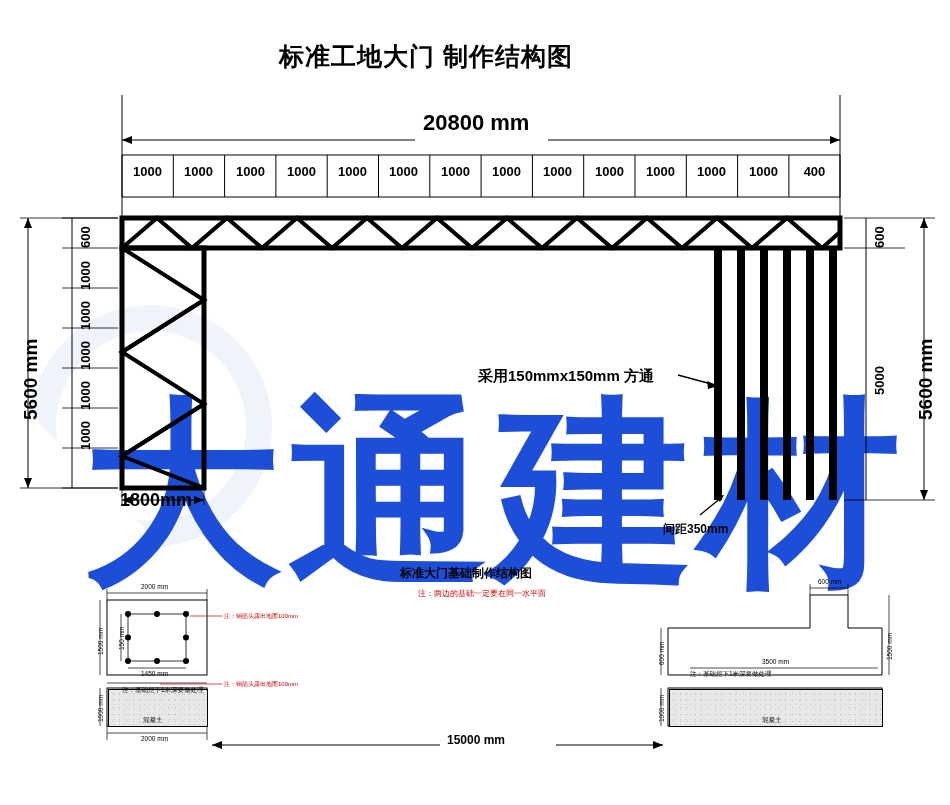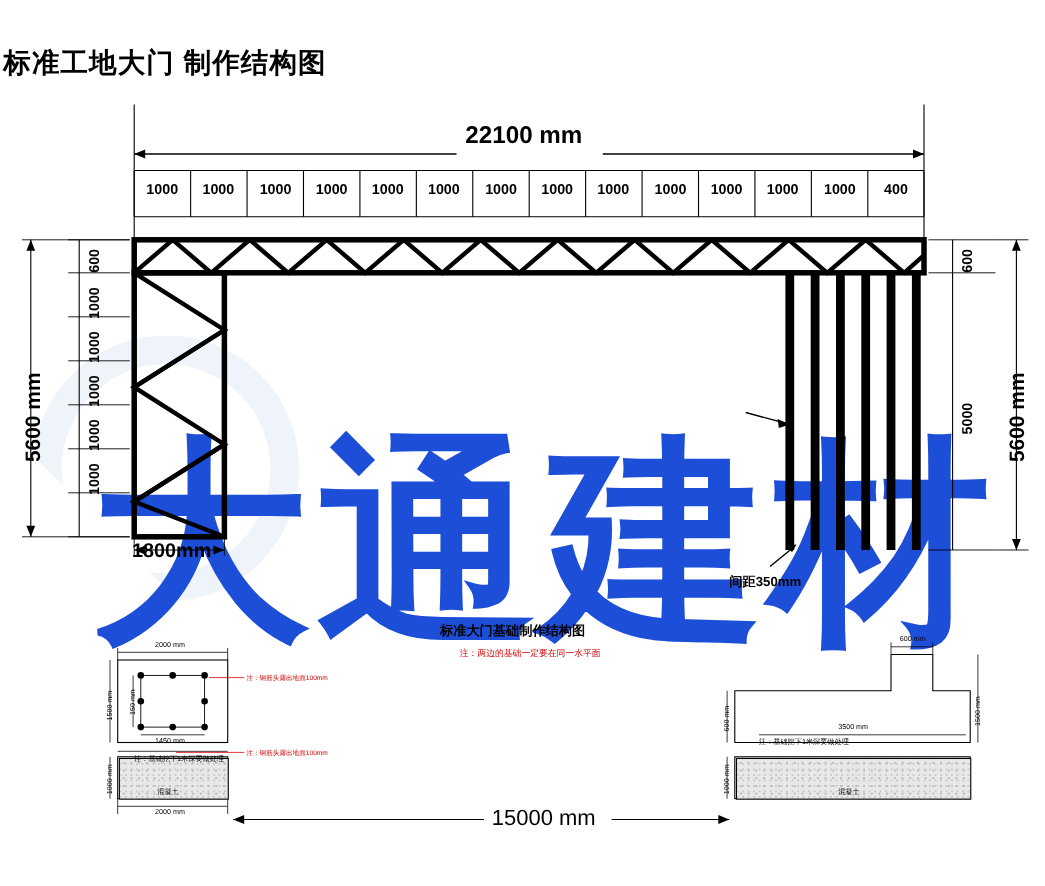--- a/index.html
+++ b/index.html
@@ -25,21 +25,21 @@
     font-size:27px;font-weight:bold;color:#e3edf5;white-space:nowrap;
   }
   .wm-ring{
     position:absolute;left:30px;top:155px;width:190px;height:190px;
     border:26px solid #eef4f9;border-radius:50%;
     clip-path:polygon(0 0,100% 0,100% 100%,55% 100%,0 45%);
   }
 
   
   .title{
-    position:absolute;top:40px;left:3px;width:826px;
+    position:absolute;top:40px;left:13px;width:826px;text-align:center;
     font-size:25px;font-weight:bold;letter-spacing:1px;
   }
 
   
   .dim-main{
     position:absolute;left:423px;top:110px;font-size:22px;font-weight:bold;
   }
   
   .cell-lbl{position:absolute;top:164px;font-size:13px;font-weight:bold;text-align:center;}
 
@@ -57,21 +57,21 @@
     transform:rotate(-90deg);transform-origin:left top;white-space:nowrap;
   }
 
   .note-mid{position:absolute;left:478px;top:367px;font-size:15px;font-weight:bold;white-space:nowrap;}
   .note-gap{position:absolute;left:663px;top:521px;font-size:12px;font-weight:bold;white-space:nowrap;}
   .dim-1800{position:absolute;left:120px;top:490px;font-size:18px;font-weight:bold;}
 
   .sub-title{position:absolute;left:400px;top:565px;font-size:12px;font-weight:bold;}
   .sub-note{position:absolute;left:418px;top:588px;font-size:8px;color:#d00000;white-space:nowrap;}
 
-  .bottom-dim{position:absolute;left:447px;top:733px;font-size:20px;font-weight:normal;}
+  .bottom-dim{position:absolute;left:447px;top:733px;font-size:12px;font-weight:bold;}
 
   .tiny{position:absolute;font-size:6.5px;white-space:nowrap;}
   .tiny-r{position:absolute;font-size:6px;color:#d00000;white-space:nowrap;}
   .tiny-v{position:absolute;font-size:6.5px;white-space:nowrap;
     transform:rotate(-90deg);transform-origin:left top;}
 
   .concrete{
     position:absolute;background:#e8e8e8;border:1px solid #000;
     background-image:
       radial-gradient(#b9b9b9 0.8px, transparent 0.9px),
@@ -173,21 +173,21 @@
       <line x1="866" y1="218" x2="866" y2="248" stroke-width="1"></line>
       <line x1="866" y1="248" x2="866" y2="500" stroke-width="1"></line>
       <line x1="924" y1="218" x2="924" y2="500" stroke-width="1"></line>
       <path d="M924 218 l-4 10 h8 z" fill="#000" stroke="none"></path>
       <path d="M924 500 l-4 -10 h8 z" fill="#000" stroke="none"></path>
       <line x1="905" y1="218" x2="935" y2="218" stroke-width="0.8"></line>
       <line x1="905" y1="500" x2="935" y2="500" stroke-width="0.8"></line>
     </g>
   </svg>
 
-  <div class="dim-main">22100 mm</div>
+  <div class="dim-main">20800 mm</div>
 
   <div class="cell-lbl" style="left:122px;width:51px;">1000</div>
   <div class="cell-lbl" style="left:173px;width:51px;">1000</div>
   <div class="cell-lbl" style="left:225px;width:51px;">1000</div>
   <div class="cell-lbl" style="left:276px;width:51px;">1000</div>
   <div class="cell-lbl" style="left:327px;width:51px;">1000</div>
   <div class="cell-lbl" style="left:378px;width:51px;">1000</div>
   <div class="cell-lbl" style="left:430px;width:51px;">1000</div>
   <div class="cell-lbl" style="left:481px;width:51px;">1000</div>
   <div class="cell-lbl" style="left:532px;width:51px;">1000</div>
@@ -203,20 +203,21 @@
   <div class="small-v" style="left:78px;top:248px;">600</div>
   <div class="small-v" style="left:78px;top:290px;">1000</div>
   <div class="small-v" style="left:78px;top:330px;">1000</div>
   <div class="small-v" style="left:78px;top:370px;">1000</div>
   <div class="small-v" style="left:78px;top:410px;">1000</div>
   <div class="small-v" style="left:78px;top:450px;">1000</div>
 
   <div class="small-v" style="left:872px;top:248px;">600</div>
   <div class="small-v" style="left:872px;top:395px;">5000</div>
 
+  <div class="note-mid">采用150mmx150mm 方通</div>
   <div class="note-gap">间距350mm</div>
   <div class="dim-1800">1800mm</div>
 
   <div class="sub-title">标准大门基础制作结构图</div>
   <div class="sub-note">注：两边的基础一定要在同一水平面</div>
 
   <svg width="950" height="805">
     <g stroke="#000" fill="none">
 
       <rect x="107" y="600" width="100" height="75" stroke-width="1"></rect>

